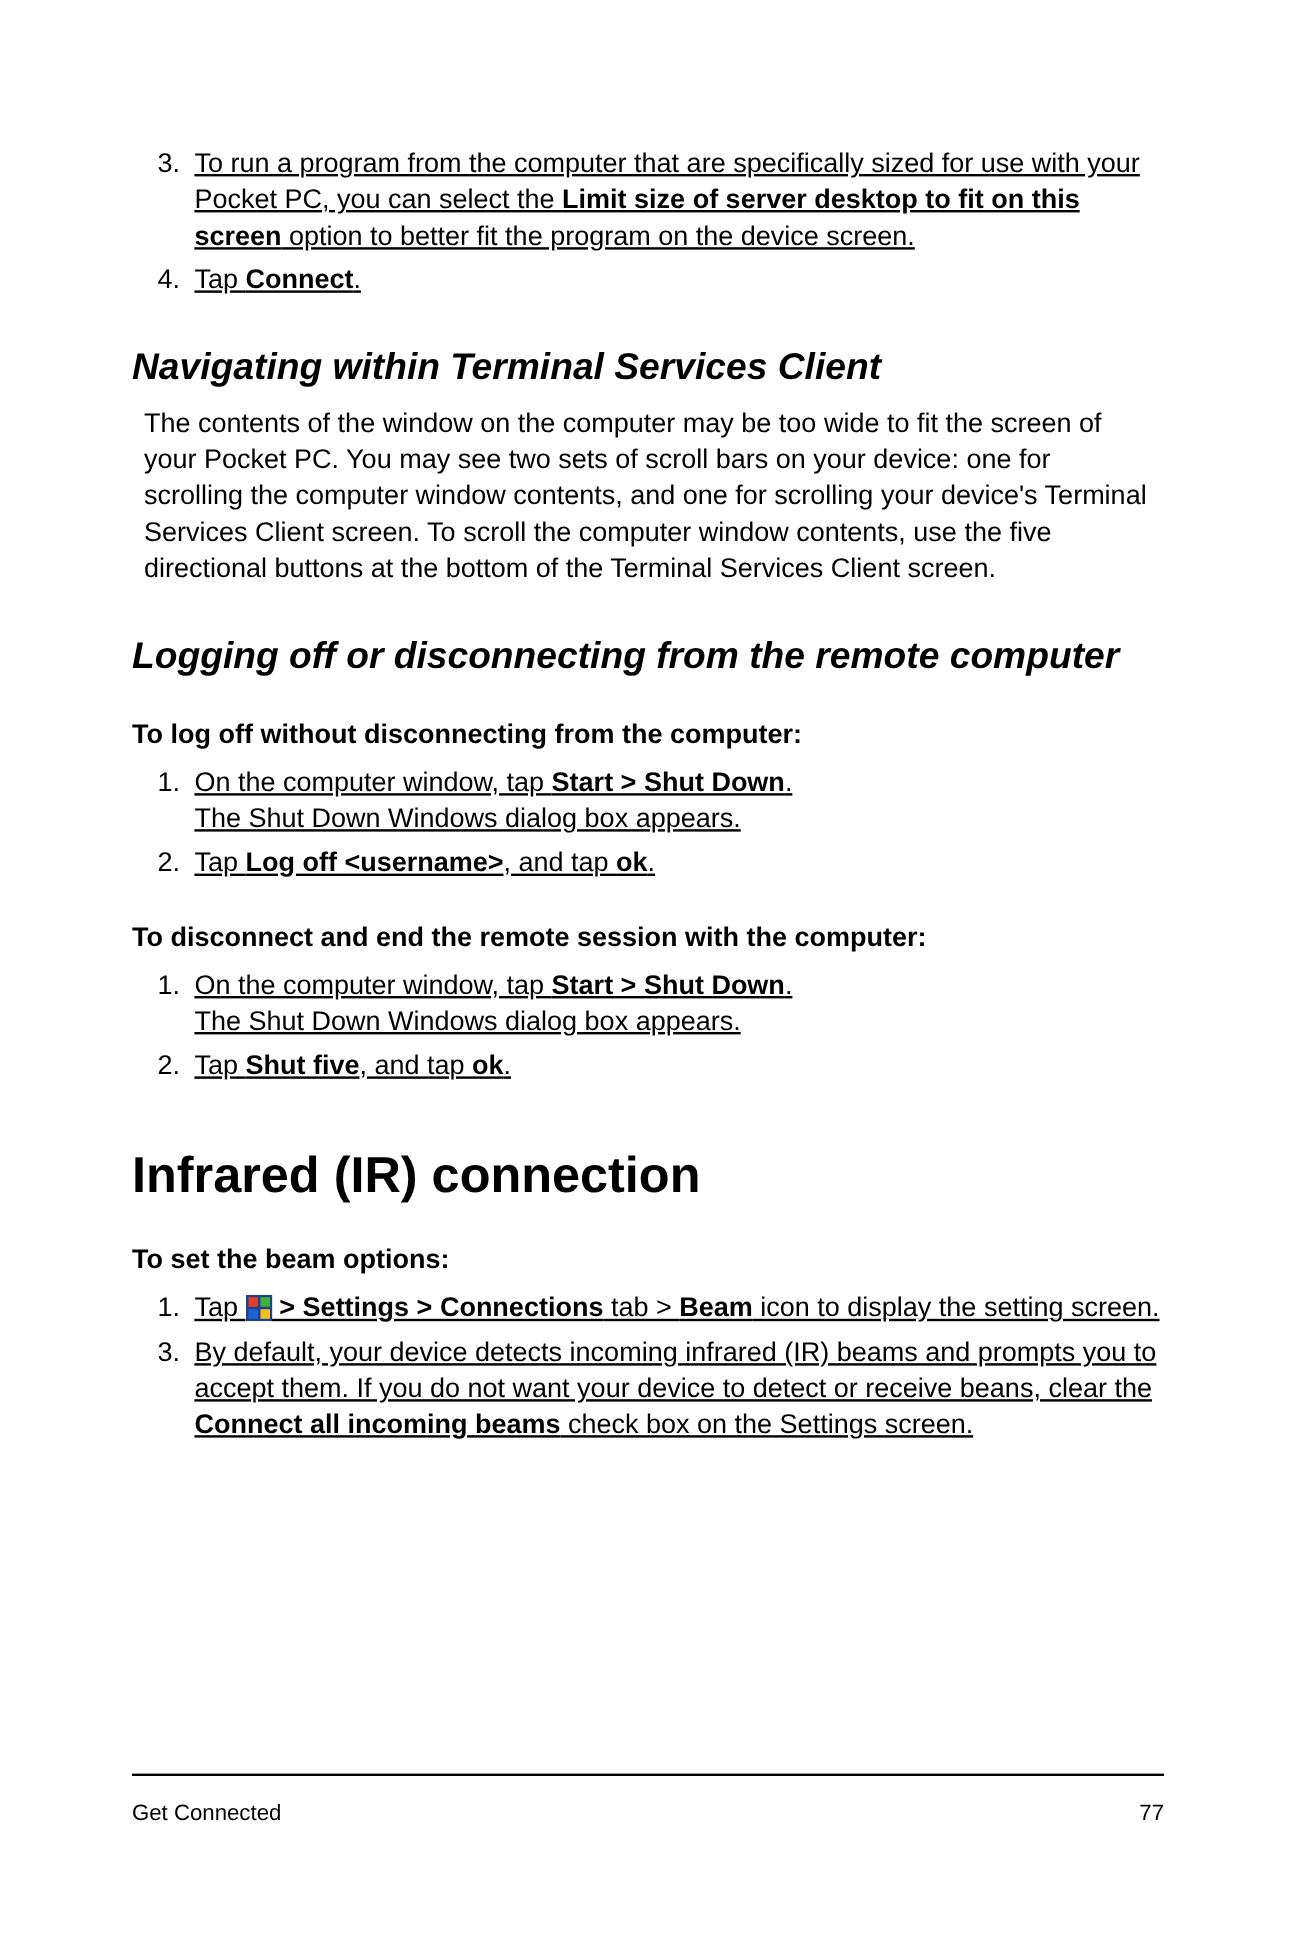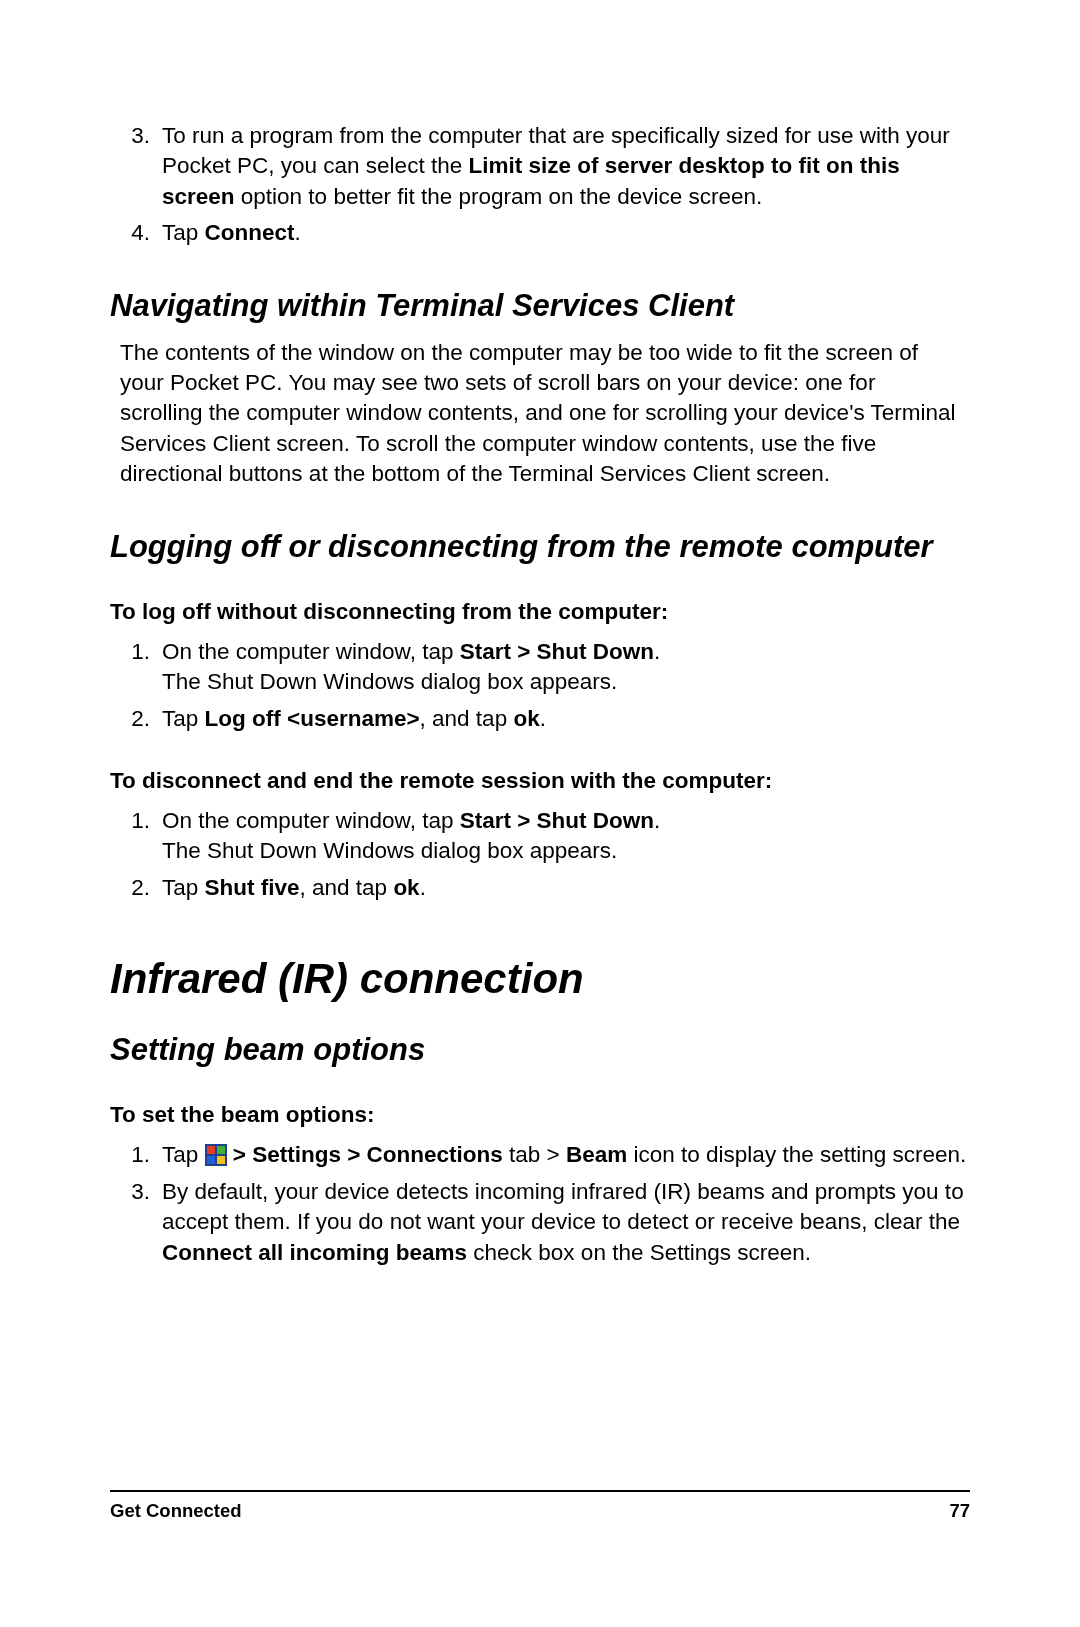--- a/index.html
+++ b/index.html
@@ -28,56 +28,56 @@
     margin-top: 6px;
     margin-bottom: 6px;
   }
   .list-item .marker {
     flex: 0 0 40px;
     text-align: right;
     padding-right: 12px;
   }
   .list-item .item-body {
     flex: 1;
+    text-decoration: underline;
   }
   .bold { font-weight: 700; }
   h2.section {
     font-size: 31px;
     font-weight: 700;
     margin: 38px 0 14px 0;
     line-height: 1.2;
     font-style: italic;
   }
   h1.chapter {
     font-size: 42px;
     font-weight: 700;
     margin: 52px 0 28px 0;
     line-height: 1.15;
-    font-style: italic;
   }
   .subheading {
     font-size: 22.5px;
     font-weight: 700;
     margin: 34px 0 12px 0;
   }
   .flag-icon {
     display: inline-block;
     width: 22px;
     height: 22px;
     vertical-align: -4px;
   }
   .footer {
     position: absolute;
     left: 110px;
     right: 110px;
     bottom: 105px;
     border-top: 2px solid #000;
-    padding-top: 8px;
+    padding-top: 20px;
     font-size: 18.5px;
-    font-weight: 700;
+    font-weight: 400;
     display: flex;
     justify-content: space-between;
   }
 </style>
 </head>
 <body>
 
 <div class="page">
 
   <div class="list-item">
@@ -125,21 +125,20 @@
     </div>
   </div>
   <div class="list-item">
     <div class="marker">2.</div>
     <div class="item-body">
       <span>Tap </span><span class="bold">Shut five</span><span>, and tap </span><span class="bold">ok</span><span>.</span>
     </div>
   </div>
 
   <h1 class="chapter">Infrared (IR) connection</h1>
-  <h2 class="section" style="margin-top:0">Setting beam options</h2>
   <p class="subheading">To set the beam options:</p>
 
   <div class="list-item">
     <div class="marker">1.</div>
     <div class="item-body">
       <span>Tap </span><span class="flag-icon"><svg viewBox="0 0 22 22" width="22" height="22">
             <rect x="0" y="0" width="22" height="22" fill="#1f3f8f"></rect>
             <rect x="2" y="2" width="8" height="8" fill="#e04028"></rect>
             <rect x="12" y="2" width="8" height="8" fill="#3db03d"></rect>
             <rect x="2" y="12" width="8" height="8" fill="#2060d0"></rect>

